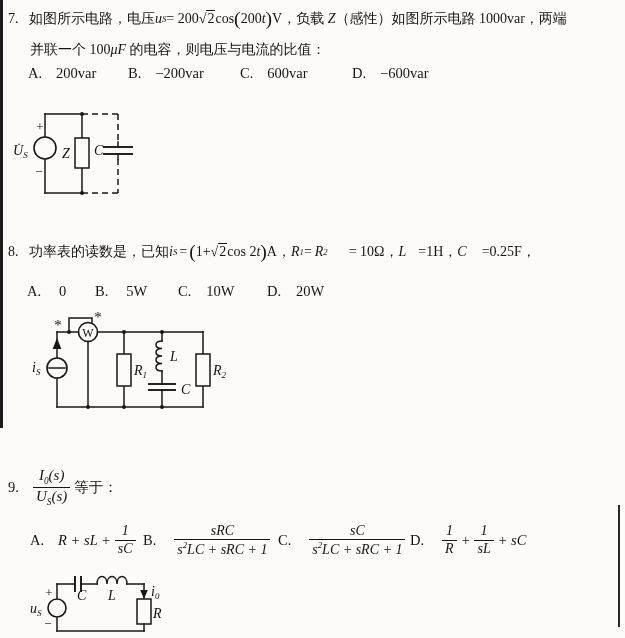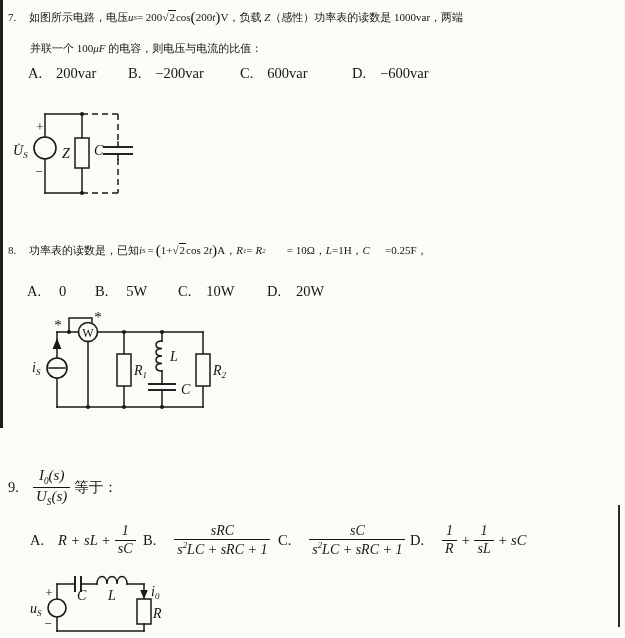--- a/index.html
+++ b/index.html
@@ -4,21 +4,21 @@
 <style>
   html,body{margin:0;padding:0;}
   body{
     width:625px;height:638px;position:relative;overflow:hidden;
     background:#fcfbf8;color:#151515;
     font-family:"Liberation Serif","DejaVu Serif",serif;
   }
   .scan-border-left{position:absolute;left:0;top:0;width:3px;height:428px;background:#1c1c1c;}
   .scan-border-right{position:absolute;left:618px;top:505px;width:2px;height:122px;background:#2a2a2a;}
 
-  .qline{position:absolute;left:8px;right:4px;font-size:11px;line-height:1.35;white-space:nowrap;}
+  .qline{position:absolute;left:8px;right:4px;font-size:14px;line-height:1.35;white-space:nowrap;}
   .qnum{display:inline-block;min-width:21px;}
   .it{font-style:italic;}
   sub{font-size:0.62em;}
   sup{font-size:0.62em;}
   .bp{font-size:1.4em;vertical-align:-0.12em;line-height:0;}
   .sqrt{white-space:nowrap;}
   .rad{border-top:1.4px solid #151515;padding:0 1px;}
 
   .opts{position:absolute;left:0;right:0;height:22px;}
   .opt{position:absolute;display:inline-flex;gap:14px;font-size:14.5px;align-items:center;}
@@ -59,21 +59,21 @@
     <span class="it">u</span>
       <sub class="it">S</sub>
       <span style="font-style:normal;">= 200</span>
       <span class="sqrt" style="font-style:normal;"><span>√</span><span class="rad">2</span></span>
       <span style="font-style:normal;">cos</span>
       <span class="bp" style="font-style:normal;">(</span>
       <span style="font-style:normal;">200</span>
       <span class="it">t</span>
       <span class="bp" style="font-style:normal;">)</span>
       <span style="font-style:normal;">V</span>
-  </span><span>，负载 </span><span class="it">Z</span><span>（感性）功率表的读数是 1000var，两端</span>
+  </span><span>，负载 </span><span class="it">Z</span><span>（感性）如图所示电路 1000var，两端</span>
 </div>
 <div class="qline" style="top:41px;left:30px;">
   <span>并联一个 100</span><span class="it">μF</span><span> 的电容，则电压与电流的比值：</span>
 </div>
 <div class="opts" style="top:65px;">
   <span class="opt" style="left:28px;">
       <span>A.</span>
       <span>200var</span>
     </span>
   <span class="opt" style="left:128px;">
@@ -132,21 +132,21 @@
       <span class="bp" style="font-style:normal;">)</span>
       <span style="font-style:normal;">A</span>
   </span><span>，</span><span class="mathrow">
     <span class="it">R</span>
       <sub class="it">1</sub>
       <span style="font-style:normal;">=</span>
       <span class="it" style="padding-left:3px;">R</span>
       <sub class="it">2</sub>
       <span style="font-style:normal;margin-left:21px;">= 10Ω，</span>
       <span class="it">L</span>
-      <span style="font-style:normal;">=1H，</span>
+      <span style="font-style:normal;margin-left:12px;">=1H，</span>
       <span class="it">C</span>
       <span style="font-style:normal;margin-left:15px;">=0.25F，</span>
   </span>
 </div>
 <div class="opts" style="top:283px;">
   <span class="opt" style="left:27px;gap:18px;">
       <span>A.</span>
       <span>0</span>
     </span>
   <span class="opt" style="left:95px;gap:18px;">

